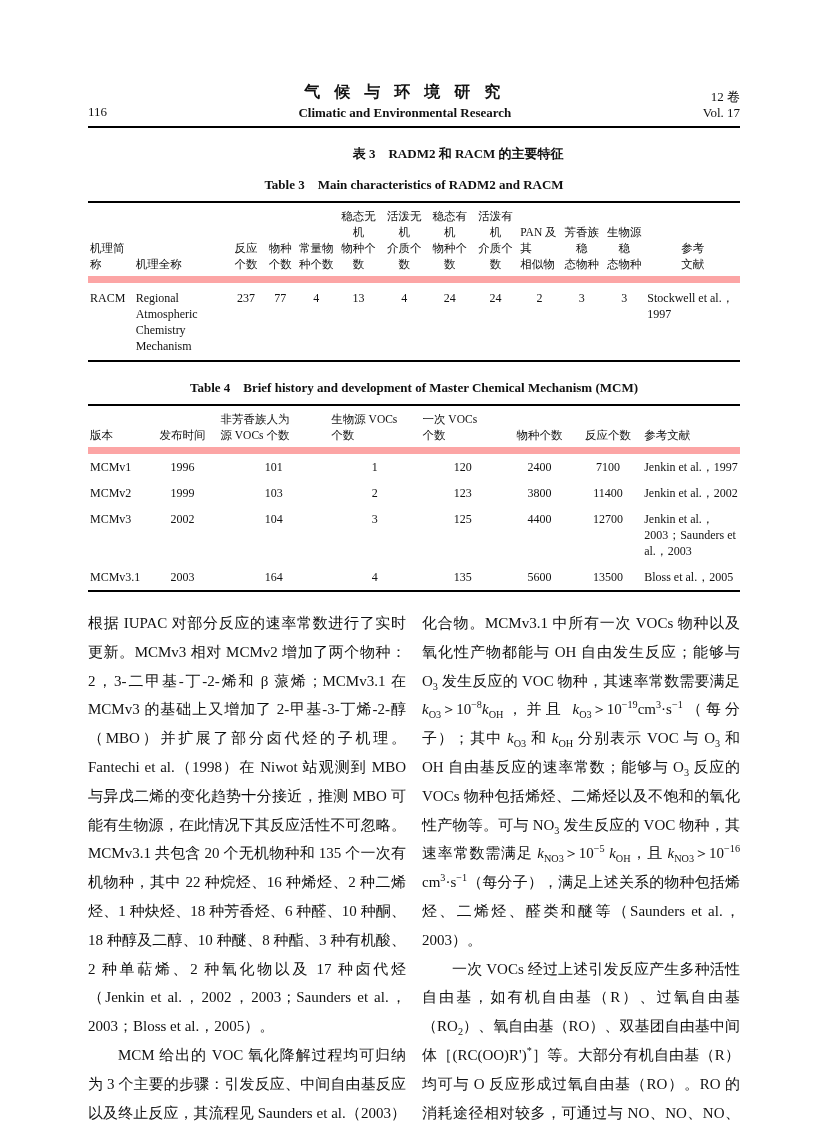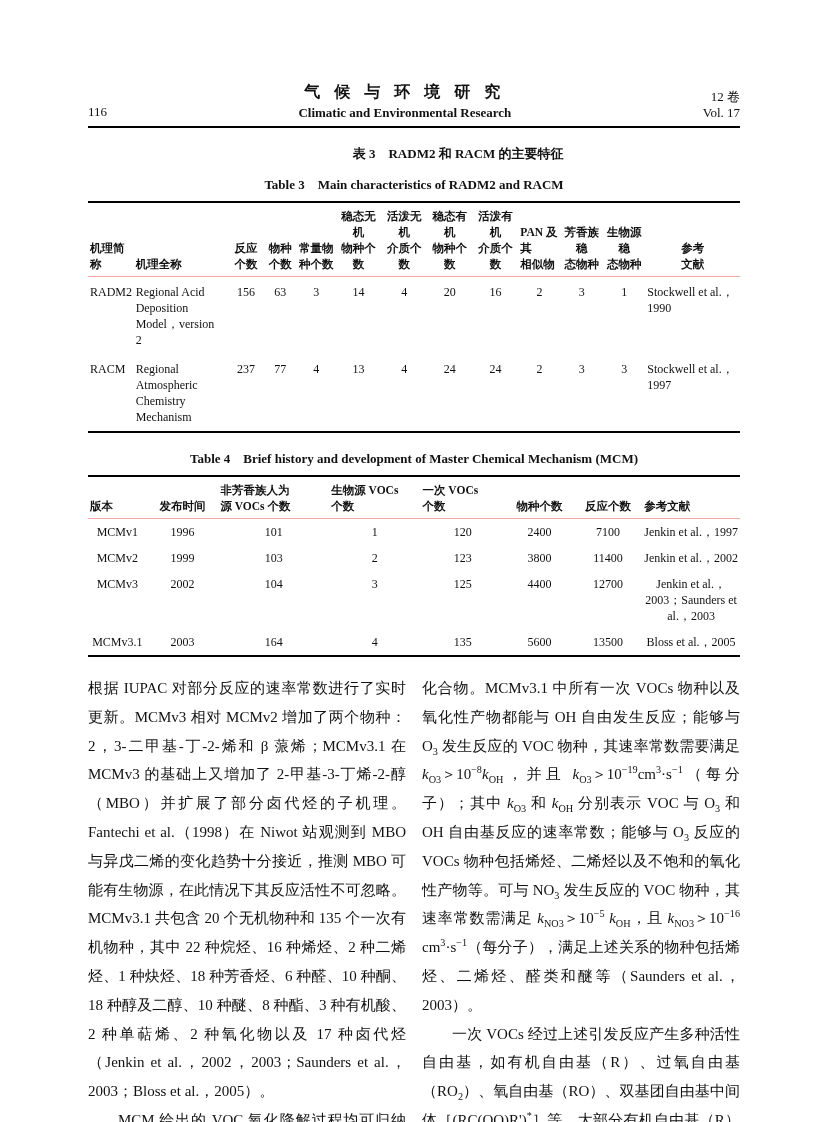--- a/index.html
+++ b/index.html
@@ -23,25 +23,25 @@
   .header-rule { border-top:2.5px solid #000; margin-top:5px; }
 
   
   .tbl-caption { width:fit-content; margin:17px auto 8px; text-align:right;
                  font-weight:bold; font-size:13px; line-height:17px; }
   .tbl-caption .cap-en { margin-top:14px; }
 
   
   table { width:100%; border-collapse:collapse; table-layout:fixed;
           border-top:2.5px solid #000; border-bottom:2.5px solid #000; }
-  th { font-weight:bold; font-size:11.5px; line-height:16px; white-space:pre-line;
-       vertical-align:bottom; padding:5px 2px 4px; border-bottom:1px solid #fca5a5; }
+  th { font-weight:normal; font-size:11.5px; line-height:16px; white-space:pre-line;
+       vertical-align:bottom; padding:5px 2px 4px; border-bottom:7px solid #fca5a5; }
   td { font-size:12px; line-height:16px; vertical-align:top; }
   .t3 td { padding:7px 2px 6px; }
-  .t4 td { padding:5px 2px 5px;text-align:center; }
+  .t4 td { padding:5px 2px 5px; }
   .al { text-align:left; }  .ac { text-align:center; }
   .t3 td.name { padding-right:6px; }
 
   
   .columns { display:flex; gap:16px; margin-top:17px; }
   .col { width:318px; }
   .col p { font-size:15px; line-height:28.8px; text-align:justify; }
   .col p.indent { text-indent:2em; }
   sub, sup { font-size:68%; line-height:0; }
 </style>
@@ -107,35 +107,20 @@
         <th class="ac">芳香族稳
 态物种</th>
         <th class="ac">生物源稳
 态物种</th>
         <th class="ac">参考
 文献</th>
       </tr>
     </thead>
     <tbody>
       <tr>
-        <td class="al">RADM2</td>
-        <td class="al name">Regional Acid Deposition Model，version 2</td>
-        <td class="ac">156</td>
-        <td class="ac">63</td>
-        <td class="ac">3</td>
-        <td class="ac">14</td>
-        <td class="ac">4</td>
-        <td class="ac">20</td>
-        <td class="ac">16</td>
-        <td class="ac">2</td>
-        <td class="ac">3</td>
-        <td class="ac">1</td>
-        <td class="al">Stockwell et al.，1990</td>
-      </tr>
-      <tr>
         <td class="al">RACM</td>
         <td class="al name">Regional Atmospheric Chemistry Mechanism</td>
         <td class="ac">237</td>
         <td class="ac">77</td>
         <td class="ac">4</td>
         <td class="ac">13</td>
         <td class="ac">4</td>
         <td class="ac">24</td>
         <td class="ac">24</td>
         <td class="ac">2</td>

